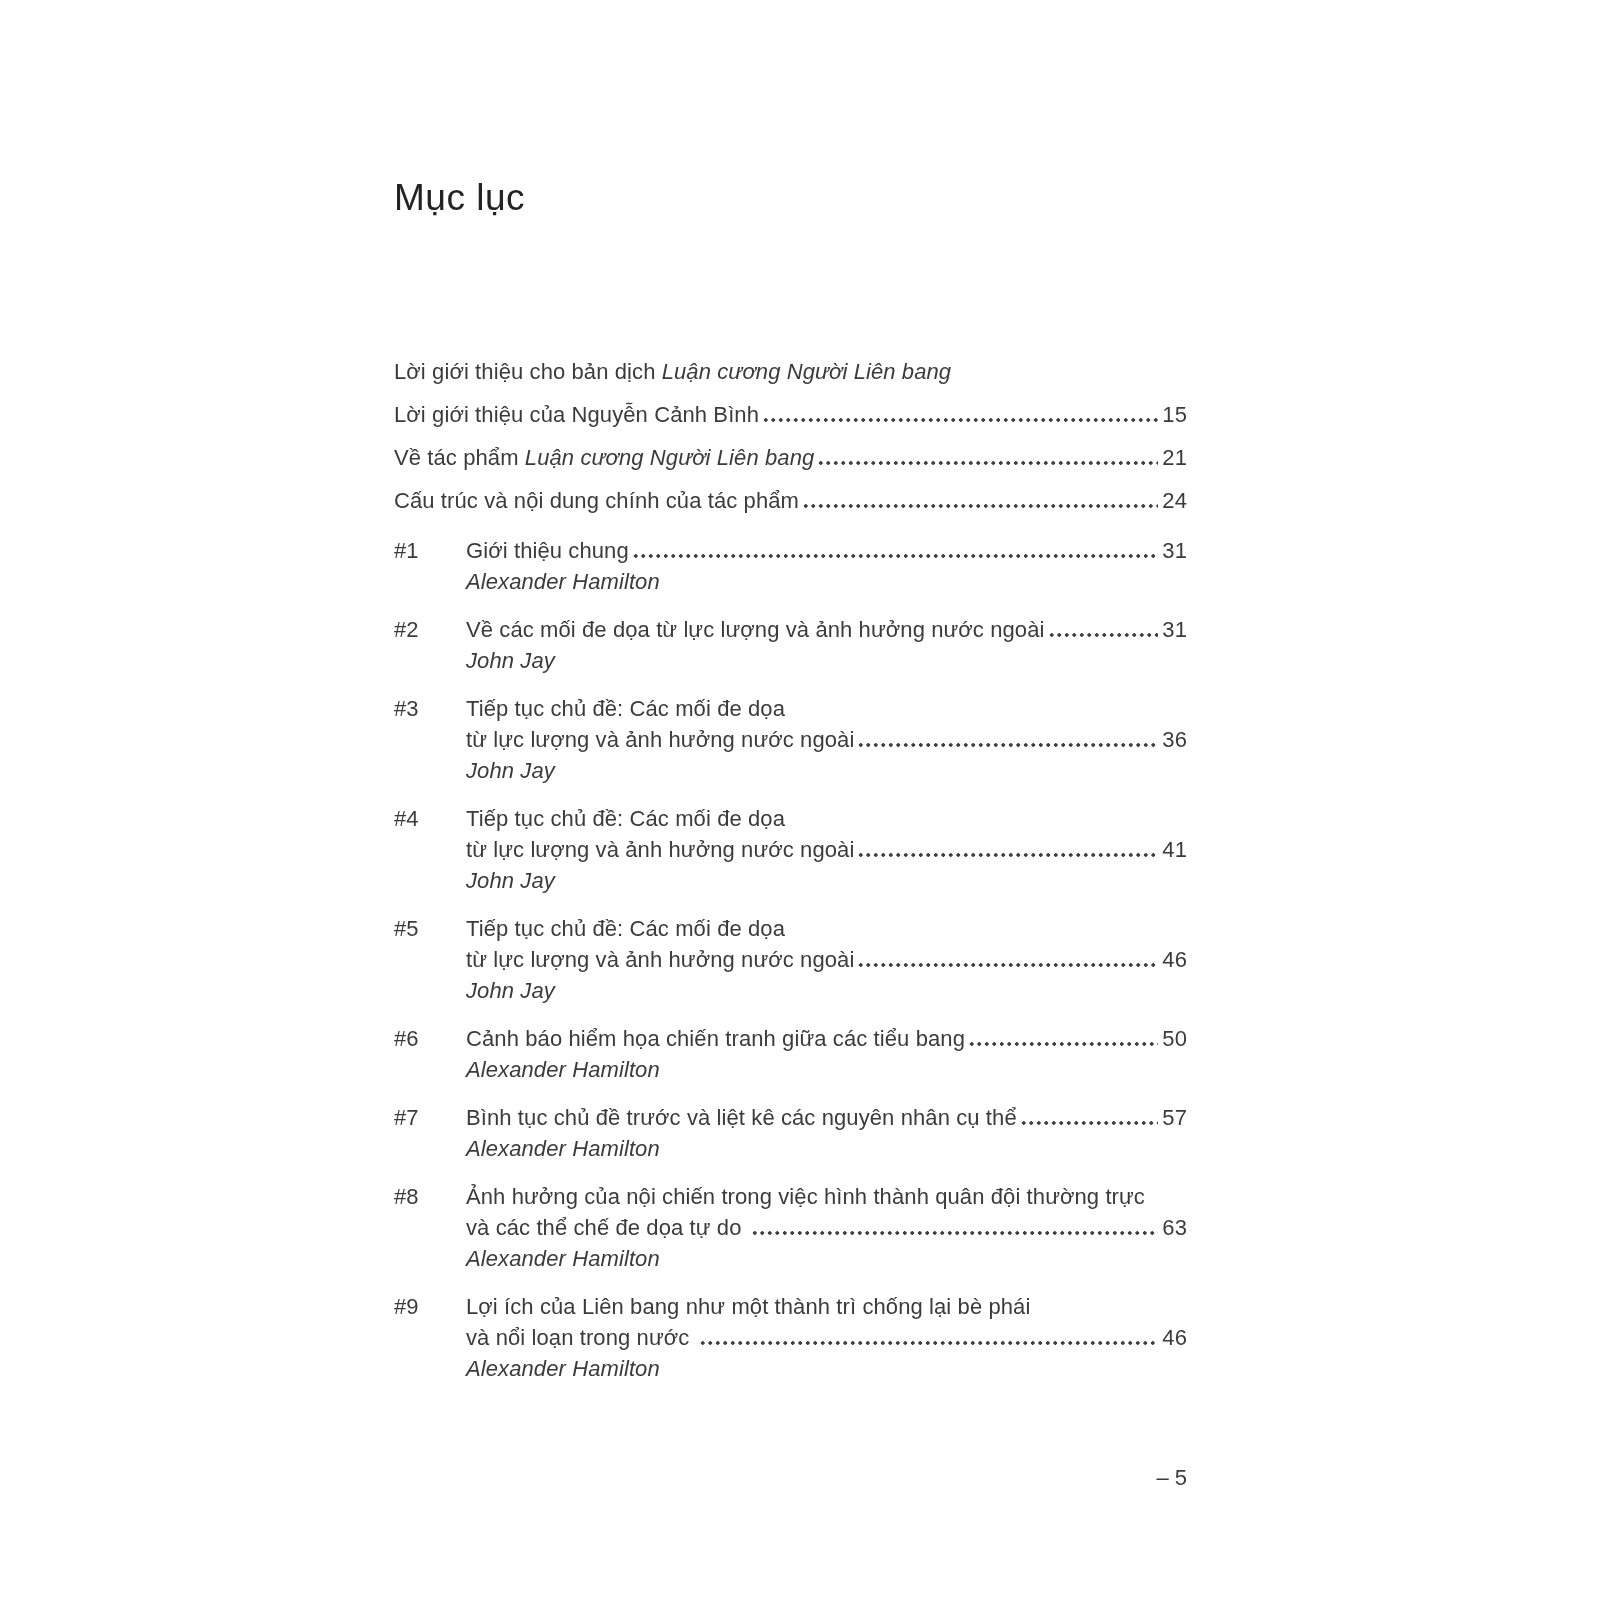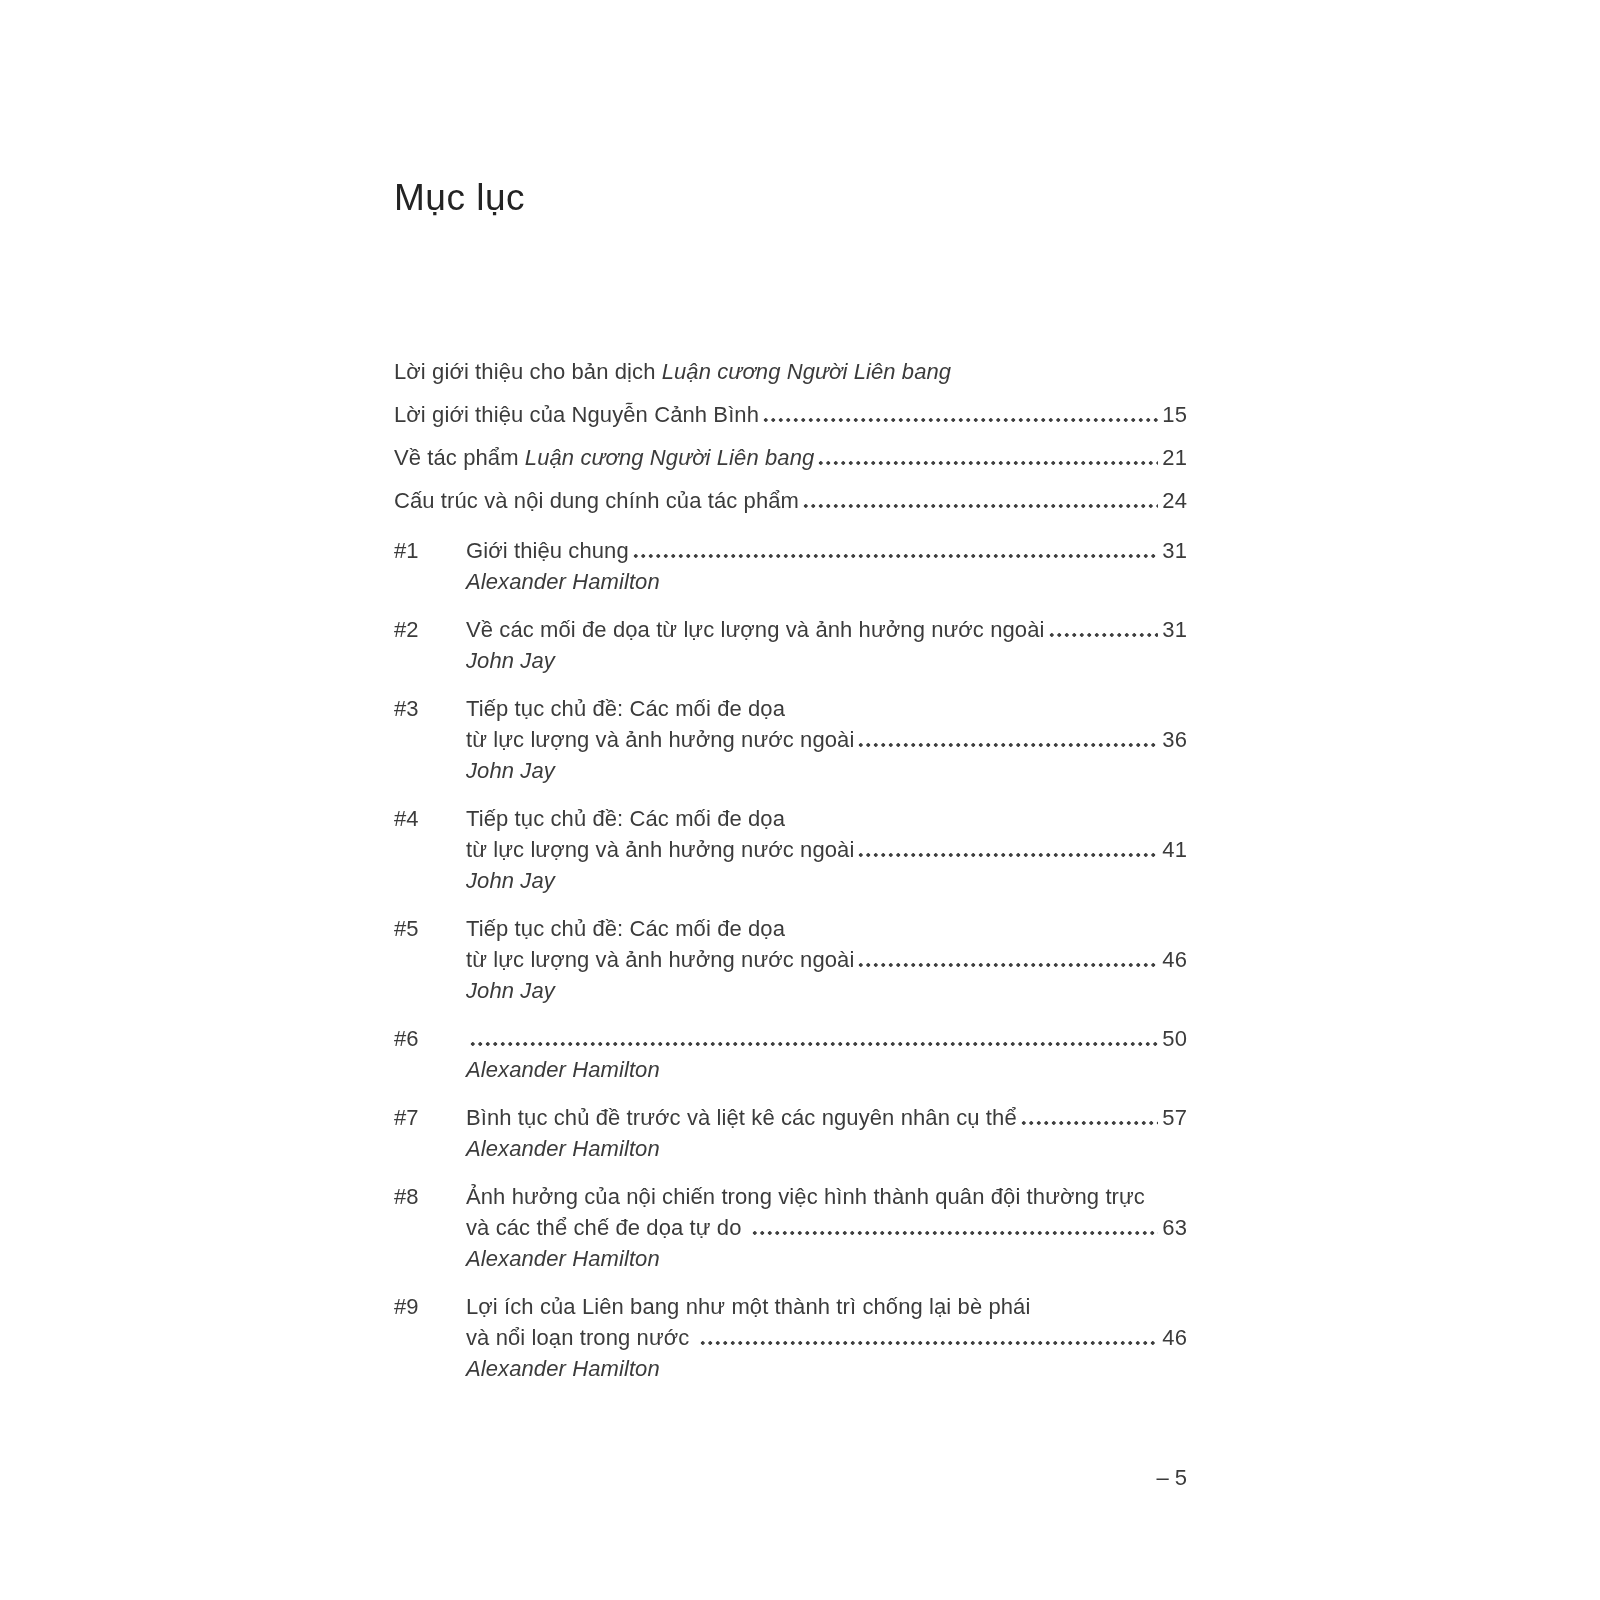--- a/index.html
+++ b/index.html
@@ -186,20 +186,21 @@
               <span class="leader"></span>
               <span class="pg">46</span>
             </div>
             <div class="author">John Jay</div>
           </div>
         </div>
         <div class="chapter">
           <div class="num">#6</div>
           <div class="chapter-body">
             <div class="line">
+              <span class="txt"><span>Cảnh báo hiểm họa chiến tranh giữa các tiểu bang</span></span>
               <span class="leader"></span>
               <span class="pg">50</span>
             </div>
             <div class="author">Alexander Hamilton</div>
           </div>
         </div>
         <div class="chapter">
           <div class="num">#7</div>
           <div class="chapter-body">
             <div class="line">

